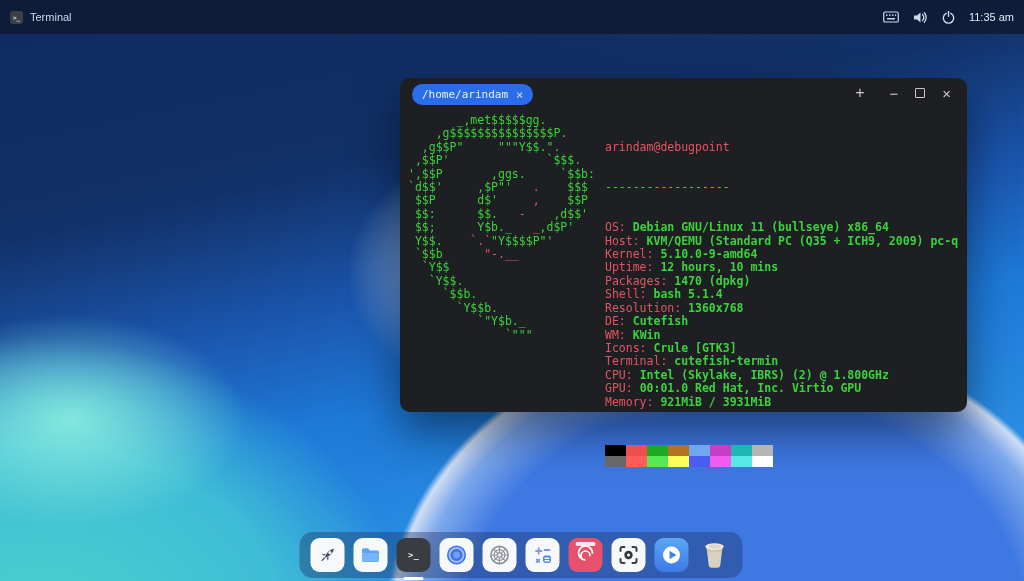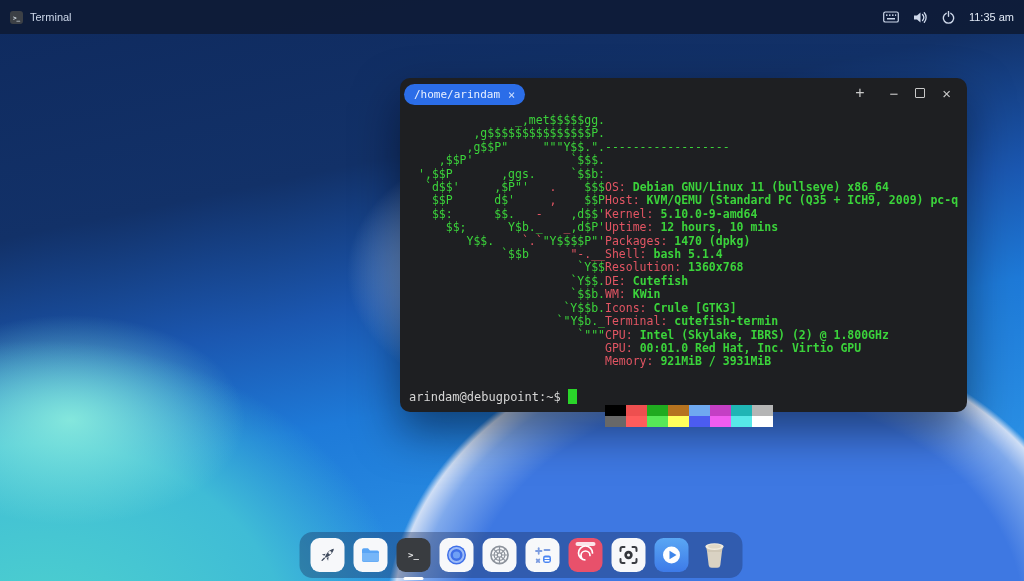--- a/index.html
+++ b/index.html
@@ -28,40 +28,40 @@
   .tb-right { margin-left:auto; display:flex; align-items:center; gap:14px; }
   .tb-right svg { display:block; }
   .tb-time { font-size:11px; color:#e2eaf6; }
 
   
   .window {
     position:absolute; left:400px; top:78px; width:567px; height:334px;
     background:#1e1f22; border-radius:10px; z-index:20;
     box-shadow:0 20px 45px rgba(0,5,20,0.5);
   }
-  .win-header { position:relative; height:32px; padding:6px 4px;text-decoration:underline; }
+  .win-header { position:relative; height:32px; padding:6px 12px;text-decoration:underline; }
   .tab {
     display:inline-flex; align-items:center; gap:8px; height:21px;
     background:#2b6de8; border-radius:11px; padding:0 10px;
     color:#e8f0ff; font:11px "DejaVu Sans Mono", monospace; cursor:default;
   }
   .tab-close { font-size:12px; color:#cfe0ff; line-height:1; }
   .win-controls {
     position:absolute; right:16px; top:7px; display:flex; align-items:center; gap:17px;
     color:#c9c9c9; font-size:15px; line-height:1;
   }
   .win-controls .ctl { cursor:default; }
   .ctl-plus { margin-right:8px; font-size:16px; }
   .ctl-box { width:10px; height:10px; border:1.5px solid #c9c9c9; border-radius:1px; }
 
   .term-body {
     display:flex; padding:4px 8px 0 8px;
     font:11.5px/13.4px "DejaVu Sans Mono", monospace; white-space:pre;
   }
-  .ascii-art { width:197px; flex:none; white-space:pre;text-align:right; }
+  .ascii-art { width:197px; flex:none; white-space:pre; }
   .nf-info { flex:1; overflow:hidden; }
   .nf-title { color:#e25563; }
   .nf-sep { color:#3bd33b; }
   .nf-label { color:#e25563; }
   .nf-value { color:#3bd33b;font-weight:bold; }
   .palette { margin-top:9px; }
   .pal-row { display:flex; height:11px; }
   .pal-swatch { width:21px; height:11px; display:inline-block; }
 
   .prompt-line {
@@ -136,30 +136,27 @@
         <span class="ctl ctl-plus">+</span>
         <span class="ctl">−</span>
         <span class="ctl ctl-box"></span>
         <span class="ctl">×</span>
       </span>
     </div>
 
     <div class="term-body">
       <div class="ascii-art"><div><span style="color: rgb(59, 211, 59);">       _,met$$$$$gg.</span></div><div><span style="color: rgb(59, 211, 59);">    ,g$$$$$$$$$$$$$$$P.</span></div><div><span style="color: rgb(59, 211, 59);">  ,g$$P"     """Y$$.".</span></div><div><span style="color: rgb(59, 211, 59);"> ,$$P'              `$$$.</span></div><div><span style="color: rgb(59, 211, 59);">',$$P       ,ggs.     `$$b:</span></div><div><span style="color: rgb(59, 211, 59);">`d$$'     ,$P"'   </span><span style="color: rgb(226, 85, 99);">.</span><span style="color: rgb(59, 211, 59);">    $$$</span></div><div><span style="color: rgb(59, 211, 59);"> $$P      d$'     </span><span style="color: rgb(226, 85, 99);">,</span><span style="color: rgb(59, 211, 59);">    $$P</span></div><div><span style="color: rgb(59, 211, 59);"> $$:      $$.   </span><span style="color: rgb(226, 85, 99);">-</span><span style="color: rgb(59, 211, 59);">    ,d$$'</span></div><div><span style="color: rgb(59, 211, 59);"> $$;      Y$b._   </span><span style="color: rgb(226, 85, 99);">_</span><span style="color: rgb(59, 211, 59);">,d$P'</span></div><div><span style="color: rgb(59, 211, 59);"> Y$$.    </span><span style="color: rgb(226, 85, 99);">`.`</span><span style="color: rgb(59, 211, 59);">"Y$$$$P"'</span></div><div><span style="color: rgb(59, 211, 59);"> `$$b      </span><span style="color: rgb(226, 85, 99);">"-.__</span></div><div><span style="color: rgb(59, 211, 59);">  `Y$$</span></div><div><span style="color: rgb(59, 211, 59);">   `Y$$.</span></div><div><span style="color: rgb(59, 211, 59);">     `$$b.</span></div><div><span style="color: rgb(59, 211, 59);">       `Y$$b.</span></div><div><span style="color: rgb(59, 211, 59);">          `"Y$b._</span></div><div><span style="color: rgb(59, 211, 59);">              `"""</span></div></div>
       <div class="nf-info">
+        <div class="nf-title">arindam@debugpoint</div>
         <div class="nf-sep">------------------</div>
         <div><div><span class="nf-label">OS:</span><span class="nf-value"> Debian GNU/Linux 11 (bullseye) x86_64</span></div><div><span class="nf-label">Host:</span><span class="nf-value"> KVM/QEMU (Standard PC (Q35 + ICH9, 2009) pc-q</span></div><div><span class="nf-label">Kernel:</span><span class="nf-value"> 5.10.0-9-amd64</span></div><div><span class="nf-label">Uptime:</span><span class="nf-value"> 12 hours, 10 mins</span></div><div><span class="nf-label">Packages:</span><span class="nf-value"> 1470 (dpkg)</span></div><div><span class="nf-label">Shell:</span><span class="nf-value"> bash 5.1.4</span></div><div><span class="nf-label">Resolution:</span><span class="nf-value"> 1360x768</span></div><div><span class="nf-label">DE:</span><span class="nf-value"> Cutefish</span></div><div><span class="nf-label">WM:</span><span class="nf-value"> KWin</span></div><div><span class="nf-label">Icons:</span><span class="nf-value"> Crule [GTK3]</span></div><div><span class="nf-label">Terminal:</span><span class="nf-value"> cutefish-termin</span></div><div><span class="nf-label">CPU:</span><span class="nf-value"> Intel (Skylake, IBRS) (2) @ 1.800GHz</span></div><div><span class="nf-label">GPU:</span><span class="nf-value"> 00:01.0 Red Hat, Inc. Virtio GPU</span></div><div><span class="nf-label">Memory:</span><span class="nf-value"> 921MiB / 3931MiB</span></div></div>
         <div class="palette"><div class="pal-row"><span class="pal-swatch" style="background: rgb(0, 0, 0);"></span><span class="pal-swatch" style="background: rgb(238, 79, 79);"></span><span class="pal-swatch" style="background: rgb(31, 171, 31);"></span><span class="pal-swatch" style="background: rgb(181, 114, 31);"></span><span class="pal-swatch" style="background: rgb(111, 168, 240);"></span><span class="pal-swatch" style="background: rgb(196, 63, 196);"></span><span class="pal-swatch" style="background: rgb(31, 181, 181);"></span><span class="pal-swatch" style="background: rgb(181, 181, 181);"></span></div><div class="pal-row"><span class="pal-swatch" style="background: rgb(104, 104, 104);"></span><span class="pal-swatch" style="background: rgb(255, 92, 92);"></span><span class="pal-swatch" style="background: rgb(87, 232, 87);"></span><span class="pal-swatch" style="background: rgb(255, 255, 92);"></span><span class="pal-swatch" style="background: rgb(75, 92, 240);"></span><span class="pal-swatch" style="background: rgb(240, 92, 240);"></span><span class="pal-swatch" style="background: rgb(87, 232, 232);"></span><span class="pal-swatch" style="background: rgb(255, 255, 255);"></span></div></div>
       </div>
     </div>
 
-    <div class="prompt-line">
-      <span>arindam@debugpoint:~$</span>
-      <span class="cursor-block"></span>
-    </div>
   </div>
 
   <div class="dock">
     <div class="dock-item">
       <div class="tile tile-white">
         <svg width="22" height="22" viewBox="0 0 22 22">
             <g transform="rotate(45 11 11)">
               <path d="M11 2 C13.4 5 13.6 10.5 11 15 C8.4 10.5 8.6 5 11 2 Z" fill="#414c5e"></path>
               <circle cx="11" cy="7.6" r="1.6" fill="#f7f8fa"></circle>
               <path d="M8.9 11.5 L6.6 14.6 L9.4 13.8 Z" fill="#414c5e"></path>

